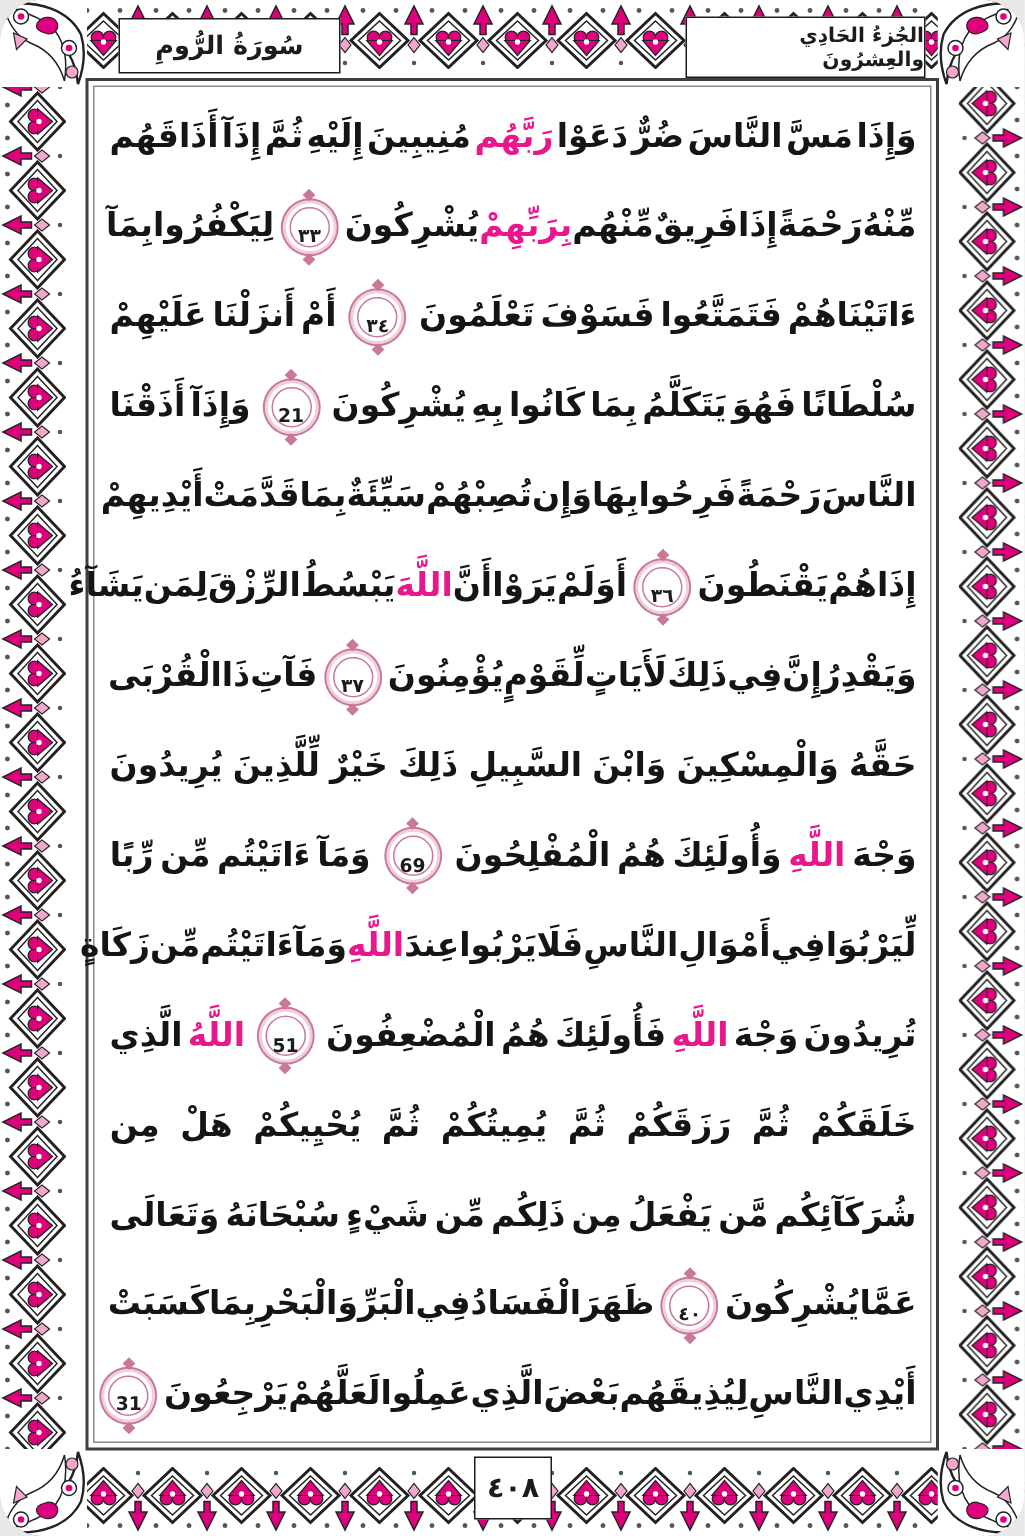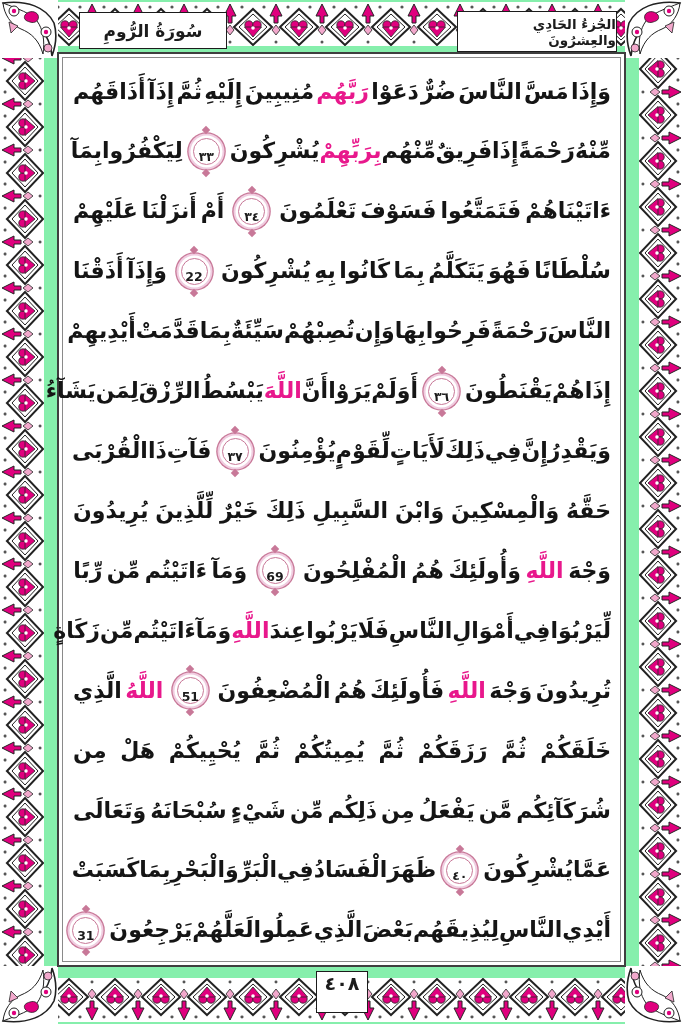--- a/index.html
+++ b/index.html
@@ -1,17 +1,17 @@
 <!DOCTYPE html>
 <html><head>
 <meta charset="utf-8">
 <style>
   html,body{margin:0;padding:0;background:#e8e8e8;}
-  .page{position:relative;width:683px;height:1024px;background:#86efac;margin:0 auto;overflow:hidden;
-        font-family:"DejaVu Sans",sans-serif;}
+  .page{position:relative;width:683px;height:1024px;background:#ffffff;margin:0 auto;overflow:hidden;
+        font-family:"DejaVu Sans",sans-serif;border-radius:28px;}
   
   .strip{position:absolute;z-index:1;}
   .strip-top{left:0;top:2px;}
   .strip-bottom{left:0;top:978px;transform:scaleY(-1);}
   .strip-left{left:0;top:0;transform-origin:0 0;transform:translateY(1024px) rotate(-90deg);}
   .strip-right{left:0;top:0;transform-origin:0 0;transform:translateX(683px) rotate(90deg);}
   .corner{position:absolute;z-index:2;width:58px;height:58px;}
   .corner svg{display:block;}
   .corner-tl{left:0;top:0;}
   .corner-tr{right:0;top:0;transform:scaleX(-1);}
@@ -35,21 +35,21 @@
   .vbadge{position:relative;display:flex;align-items:flex-end;justify-content:center;flex:0 0 auto;
           width:25px;height:25px;background:#fff;border:1.4px solid #C87898;border-radius:50%;
           box-shadow:0 0 0 2.5px #ffffff,0 0 0 4.5px #F0CDE0,0 0 0 5.8px #C87898;margin:0 10px;}
   .vbadge::before,.vbadge::after{content:"";position:absolute;left:50%;margin-left:-3px;width:6px;height:6px;
           background:#C87898;transform:rotate(45deg);}
   .vbadge::before{top:-12px;}
   .vbadge::after{bottom:-12px;}
   .vnum{font-size:12.5px;font-weight:700;color:#1c1c1c;}
   
   .pagenum-box{position:absolute;z-index:6;left:316px;top:971px;width:50px;height:40px;background:#fff;
-               border:1.8px solid #1c1c1c;display:flex;justify-content:center;
+               border:1.8px solid #1c1c1c;display:flex;align-items:center;justify-content:center;
                font-size:19px;font-weight:700;color:#1c1c1c;}
 </style>
 </head>
 <body>
 
 <div class="page">
 
   <svg width="0" height="0" style="position:absolute" aria-hidden="true">
     <defs>
       <pattern id="btile" patternUnits="userSpaceOnUse" width="46" height="44">
@@ -171,21 +171,21 @@
       </div>
       <div class="qline">
         <span class="word">سُلْطَانًا</span>
         <span class="word">فَهُوَ</span>
         <span class="word">يَتَكَلَّمُ</span>
         <span class="word">بِمَا</span>
         <span class="word">كَانُوا</span>
         <span class="word">بِهِ</span>
         <span class="word">يُشْرِكُونَ</span>
         <span class="vbadge">
-          <span class="vnum">22</span>
+          <span class="vnum">21</span>
         </span>
         <span class="word">وَإِذَآ</span>
         <span class="word">أَذَقْنَا</span>
       </div>
       <div class="qline">
         <span class="word">النَّاسَ</span>
         <span class="word">رَحْمَةً</span>
         <span class="word">فَرِحُوا</span>
         <span class="word">بِهَا</span>
         <span class="word">وَإِن</span>

